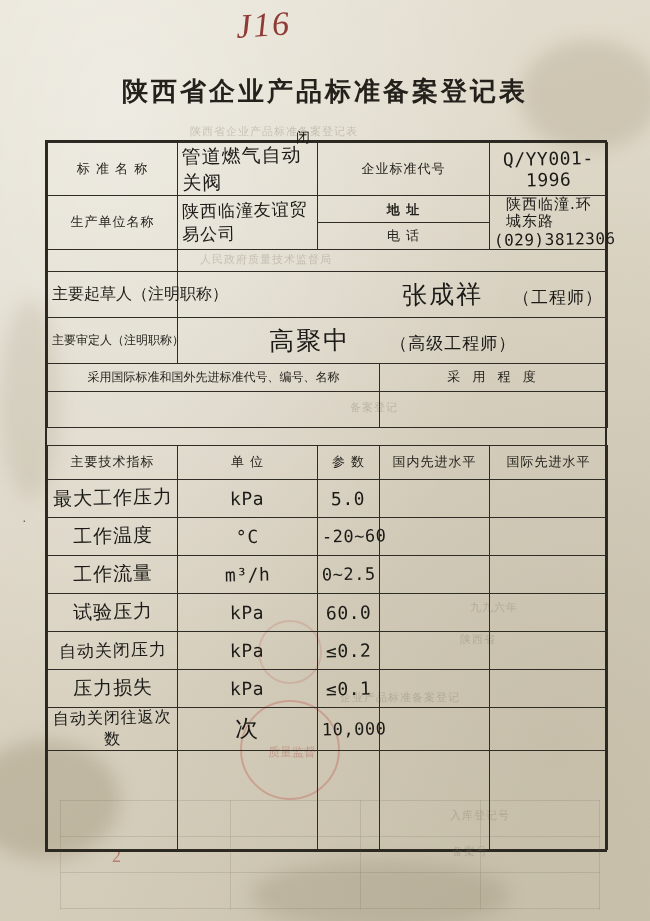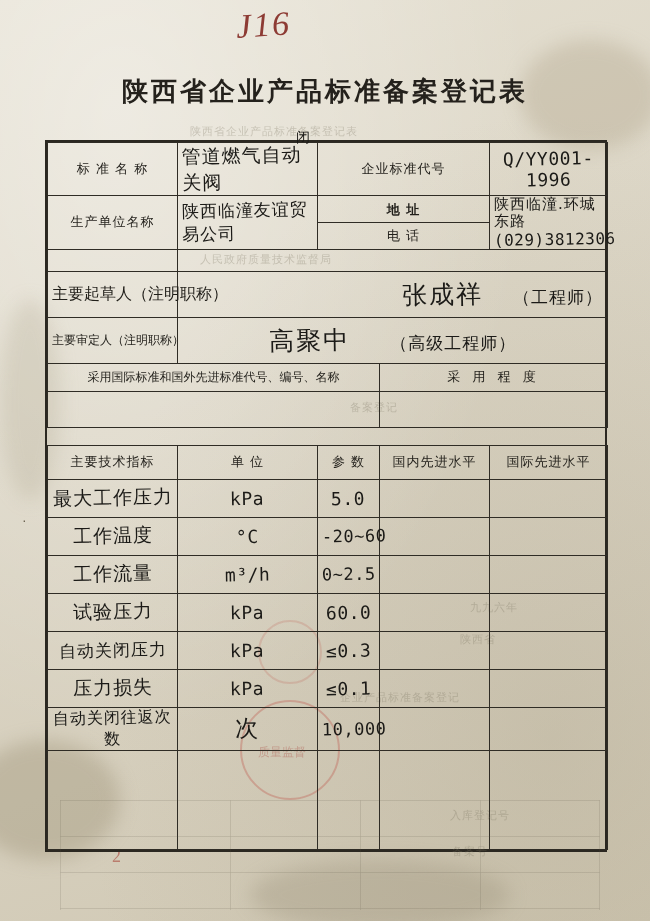--- a/index.html
+++ b/index.html
@@ -205,21 +205,21 @@
 
 <div class="ghost" style="left:190px; top:124px;">陕西省企业产品标准备案登记表</div>
 <div class="ghost" style="left:200px; top:252px;">人民政府质量技术监督局</div>
 <div class="ghost" style="left:350px; top:400px;">备案登记</div>
 <div class="ghost" style="left:340px; top:690px;">企业产品标准备案登记</div>
 <div class="ghost" style="left:470px; top:600px;">九九六年</div>
 <div class="ghost" style="left:460px; top:632px;">陕西省</div>
 
 <div class="stamp-ring" style="left:240px; top:700px; width:96px; height:96px;"></div>
 <div class="stamp-ring" style="left:258px; top:620px; width:60px; height:60px; border-color:rgba(190,70,60,0.18);"></div>
-<div class="ghost-red" style="left:258px; top:744px;">质量监督</div>
+<div class="ghost-red" style="left:268px; top:744px;">质量监督</div>
 
 <div class="top-note">J16</div>
 
 <div class="title">陕西省企业产品标准备案登记表</div>
 
 <div class="margin-mark" style="left:22px; top:512px;">·</div>
 <div class="red-scribble" style="left:112px; top:846px;">2</div>
 
 <div class="sheet">
   <table class="form">
@@ -247,21 +247,21 @@
       <tr style="height:52px">
         <td class="lbl">生产单位名称</td>
         <td class="lft">
           <span class="hw" style="font-size:17px;">陕西临潼友谊贸易公司</span>
         </td>
         <td colspan="2" style="padding:0">
           <div class="lbl" style="border-bottom:1px solid #2f2c25; height:25px; line-height:25px;font-weight:bold;">地      址</div>
           <div class="lbl" style="height:25px; line-height:25px;">电      话</div>
         </td>
         <td class="addr-cell">
-          <span class="addr-line1 hw-sm" style="font-size:15px;">陕西临潼.环城东路</span>
+          <span class="addr-line1 hw-sm" style="font-size:15px;margin-left:12px;">陕西临潼.环城东路</span>
           <span class="addr-line2 hw-mono" style="font-size:16px;">(029)3812306</span>
         </td>
       </tr>
 
 
       <tr style="height:22px">
         <td style="border-top:none; border-bottom:none;"></td>
         <td colspan="4" style="border-top:none; border-bottom:none;"></td>
       </tr>
 
@@ -327,21 +327,21 @@
       <tr style="height:38px">
         <td class="ctr"><span class="hw">试验压力</span></td>
         <td class="ctr"><span class="hw-mono">kPa</span></td>
         <td class="ctr"><span class="hw-mono">60.0</span></td>
         <td></td>
         <td></td>
       </tr>
       <tr style="height:38px">
         <td class="ctr"><span class="hw" style="font-size:17px">自动关闭压力</span></td>
         <td class="ctr"><span class="hw-mono">kPa</span></td>
-        <td class="ctr"><span class="hw-mono">≤0.3</span></td>
+        <td class="ctr"><span class="hw-mono">≤0.2</span></td>
         <td></td>
         <td></td>
       </tr>
       <tr style="height:38px">
         <td class="ctr"><span class="hw">压力损失</span></td>
         <td class="ctr"><span class="hw-mono">kPa</span></td>
         <td class="ctr"><span class="hw-mono">≤0.1</span></td>
         <td></td>
         <td></td>
       </tr>

